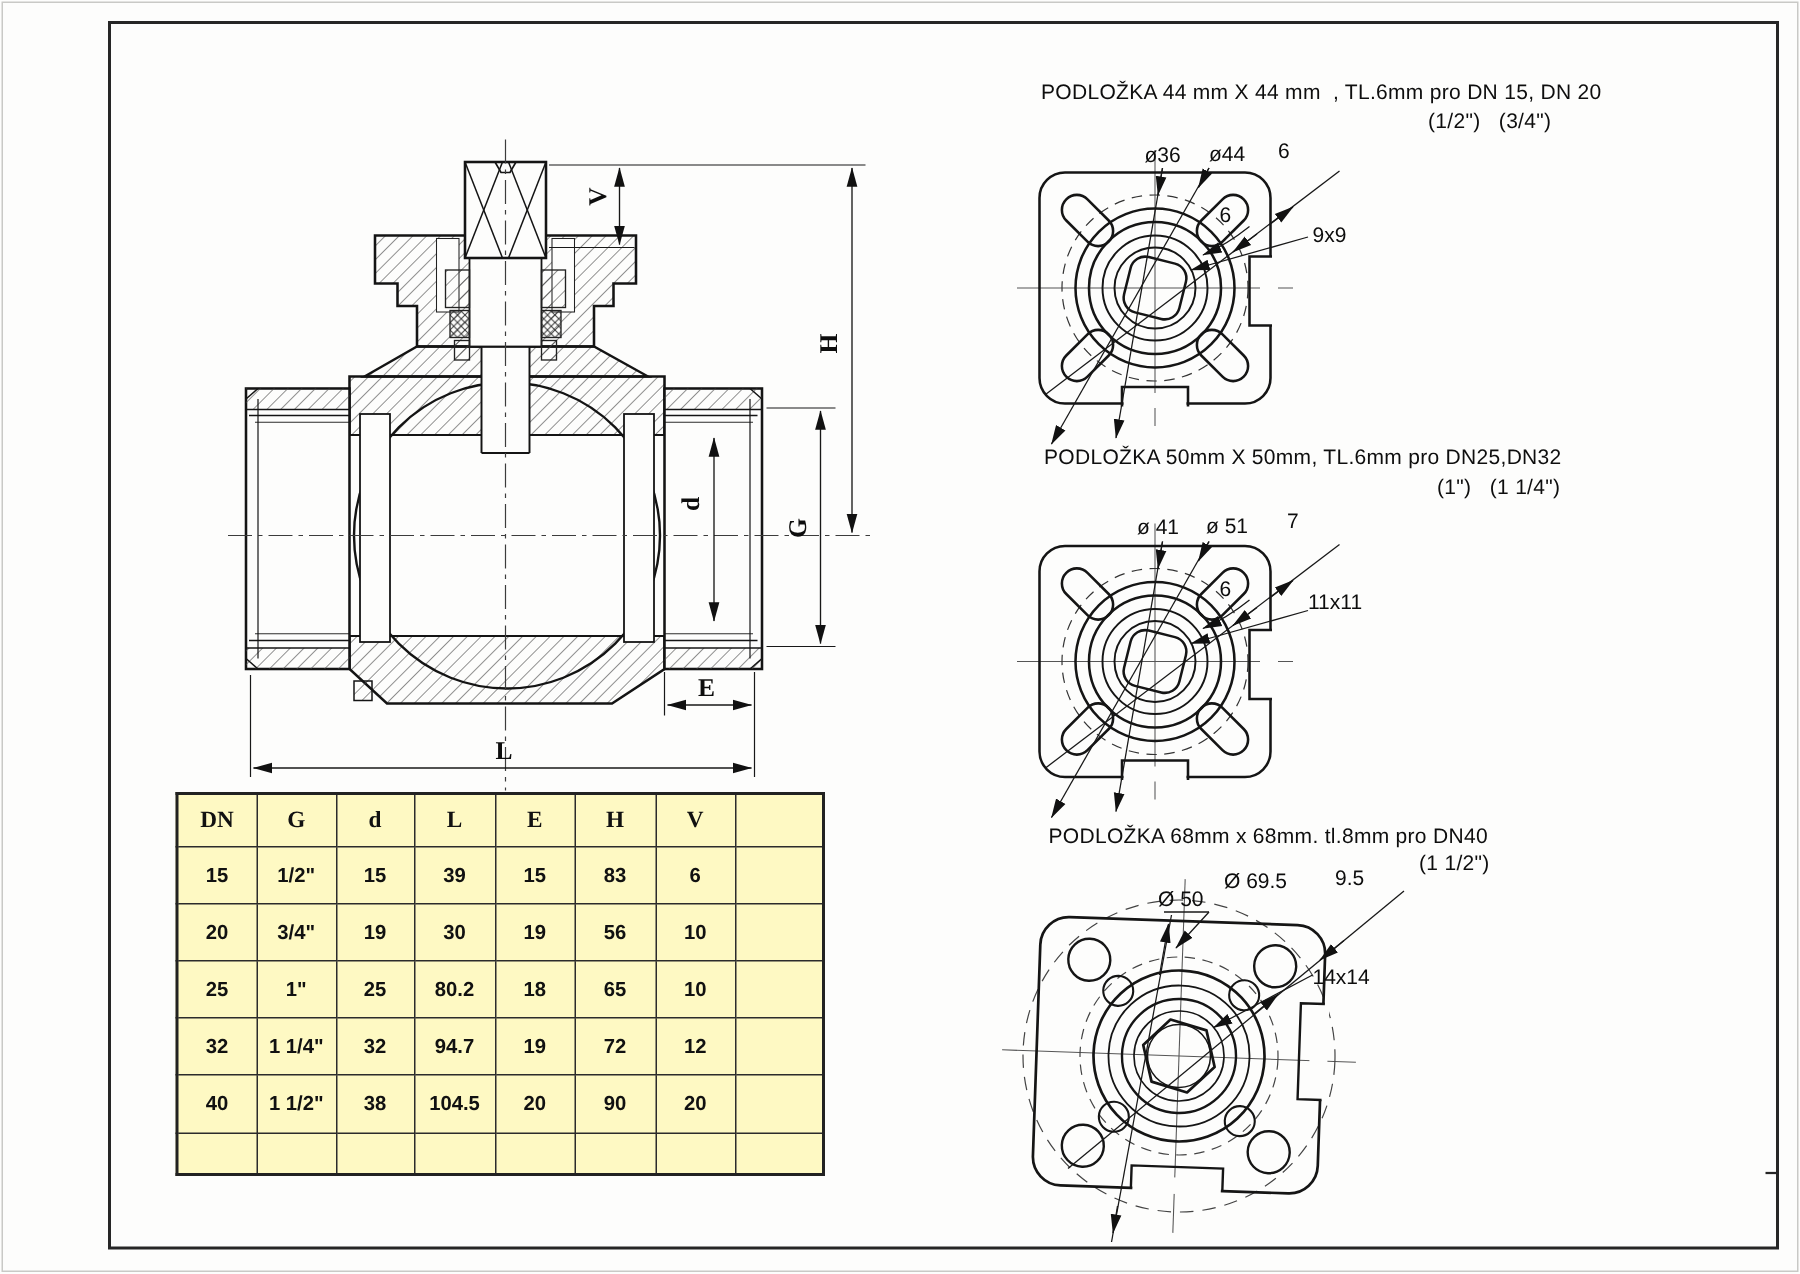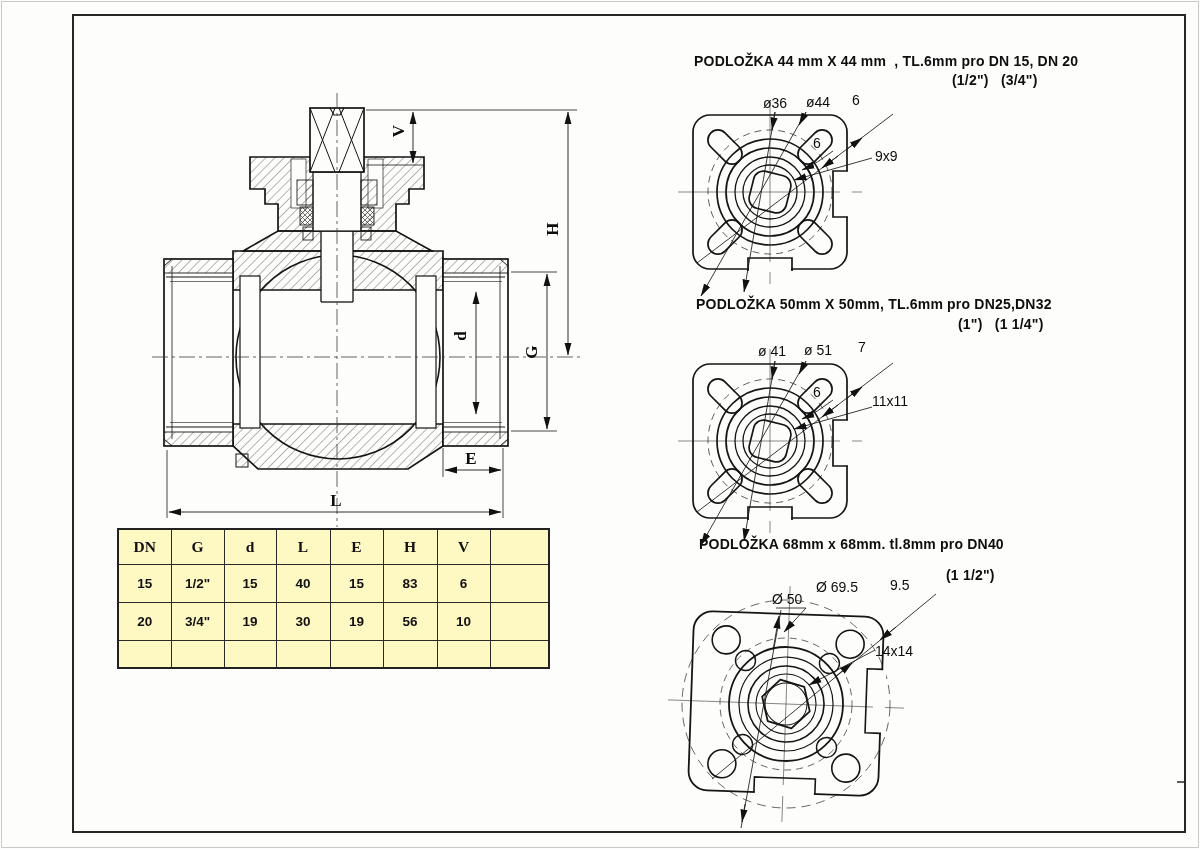--- a/index.html
+++ b/index.html
@@ -5,21 +5,21 @@
   html,body{margin:0;padding:0;}
   body{
     width:1200px;height:849px;position:relative;background:#fdfdfc;
     font-family:"Liberation Sans",sans-serif;color:#111;overflow:hidden;
   }
   .outer-edge{position:absolute;left:1px;top:1px;right:1px;bottom:1px;
     border:1px solid #c9c9c6;pointer-events:none;}
   .frame{position:absolute;left:72px;top:14px;width:1114px;height:819px;
     border:2px solid #262626;box-sizing:border-box;}
   svg.draw{position:absolute;left:0;top:0;}
-  .title,.subtitle{position:absolute;font-weight:bold;font-size:14px;
+  .title,.subtitle{position:absolute;font-weight:normal;font-size:14px;
     color:#0e0e0e;white-space:pre;letter-spacing:0.2px;}
   table.dims{position:absolute;left:117px;top:528px;border-collapse:collapse;
     table-layout:fixed;border:2px solid #222;background:#fef9c3;}
   table.dims th,table.dims td{border:1.5px solid #2b2b2b;text-align:center;
     vertical-align:middle;padding:0;}
   table.dims th{font-family:"Liberation Serif",serif;font-size:15.5px;font-weight:bold;}
   table.dims td{font-size:13.5px;font-weight:bold;}
   table.dims thead tr{height:35px;}
   table.dims tbody tr{height:38px;padding-left:44px;}
   table.dims tbody tr:nth-child(5){height:39px;}
@@ -247,21 +247,21 @@
 
   <line x1="1177" y1="782" x2="1186" y2="782" stroke="#262626" stroke-width="1.5"></line>
 </svg>
 
 <div class="title" style="left:694px;top:53px;">PODLOŽKA 44 mm X 44 mm  , TL.6mm pro DN 15, DN 20</div>
 <div class="subtitle" style="left:952px;top:72px;">(1/2")   (3/4")</div>
 
 <div class="title" style="left:696px;top:296px;">PODLOŽKA 50mm X 50mm, TL.6mm pro DN25,DN32</div>
 <div class="subtitle" style="left:958px;top:316px;">(1")   (1 1/4")</div>
 
-<div class="title" style="left:699px;top:536px;">PODLOŽKA 68mm x 68mm. tl.8mm pro DN40</div>
+<div class="title" style="left:699px;top:549px;">PODLOŽKA 68mm x 68mm. tl.8mm pro DN40</div>
 <div class="subtitle" style="left:946px;top:567px;">(1 1/2")</div>
 
 <table class="dims">
   <colgroup>
     <col style="width:53px">
       <col style="width:53px">
       <col style="width:52px">
       <col style="width:54px">
     <col style="width:53px">
       <col style="width:54px">
@@ -278,37 +278,67 @@
         <th>H</th>
         <th>V</th>
         <th></th>
       </tr>
   </thead>
   <tbody>
       <tr>
         <td>15</td>
         <td>1/2"</td>
         <td>15</td>
-        <td>40</td>
+        <td>39</td>
         <td>15</td>
         <td>83</td>
         <td>6</td>
         <td></td>
       </tr>
       <tr>
         <td>20</td>
         <td>3/4"</td>
         <td>19</td>
         <td>30</td>
         <td>19</td>
         <td>56</td>
         <td>10</td>
         <td></td>
       </tr>
       <tr>
+        <td>25</td>
+        <td>1"</td>
+        <td>25</td>
+        <td>80.2</td>
+        <td>18</td>
+        <td>65</td>
+        <td>10</td>
+        <td></td>
+      </tr>
+      <tr>
+        <td>32</td>
+        <td>1 1/4"</td>
+        <td>32</td>
+        <td>94.7</td>
+        <td>19</td>
+        <td>72</td>
+        <td>12</td>
+        <td></td>
+      </tr>
+      <tr>
+        <td>40</td>
+        <td>1 1/2"</td>
+        <td>38</td>
+        <td>104.5</td>
+        <td>20</td>
+        <td>90</td>
+        <td>20</td>
+        <td></td>
+      </tr>
+      <tr>
         <td></td>
         <td></td>
         <td></td>
         <td></td>
         <td></td>
         <td></td>
         <td></td>
         <td></td>
       </tr>
     </tbody>

